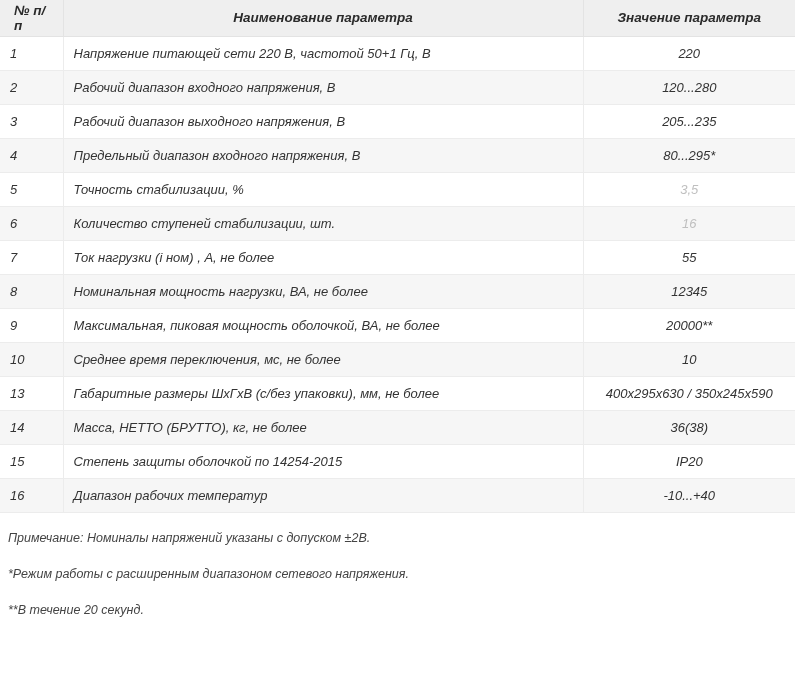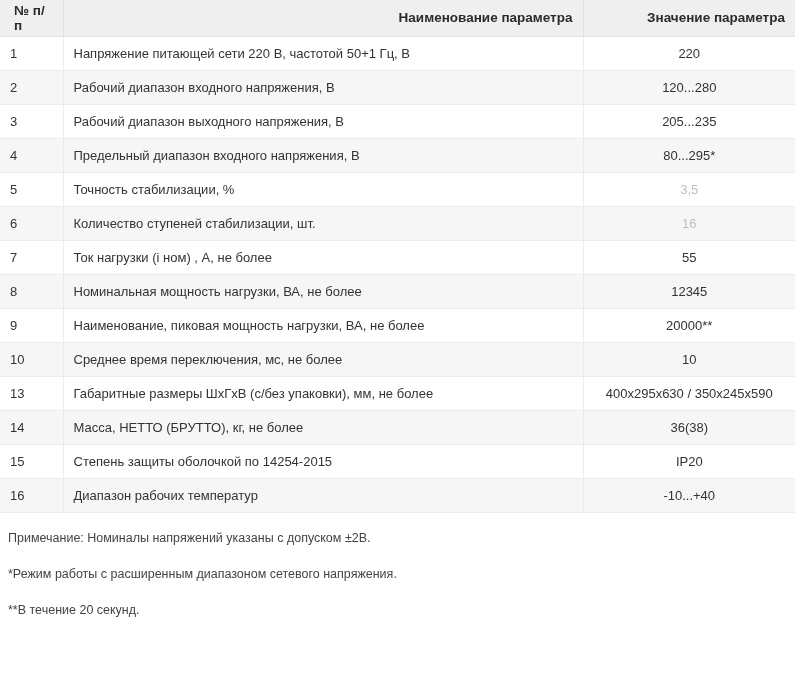--- a/index.html
+++ b/index.html
@@ -15,20 +15,21 @@
     color: #333333;
     -webkit-font-smoothing: antialiased;
     overflow: hidden;
   }
 
   .page {
     width: 795px;
     height: 620px;
     box-sizing: border-box;
     position: relative;
+    font-style: italic;
   }
 
   
   .spec-table {
     width: 795px;
     border-collapse: collapse;
     table-layout: fixed;
     font-size: 13px;
   }
 
@@ -47,21 +48,21 @@
     border-right: 1px solid #e3e3e3;
     vertical-align: middle;
     box-sizing: border-box;
   }
   .spec-table thead th.th-num {
     text-align: left;
     padding-left: 14px;
   }
   .spec-table thead th.th-name,
   .spec-table thead th.th-value {
-    text-align: right;
+    text-align: center;
   }
   .spec-table thead th:last-child { border-right: none; }
 
   .spec-table tbody td {
     height: 34px;
     padding: 0 10px;
     border-bottom: 1px solid #ececec;
     border-right: 1px solid #ececec;
     vertical-align: middle;
     box-sizing: border-box;
@@ -162,21 +163,21 @@
           <td class="cell-name">Ток нагрузки (i ном) , А, не более</td>
           <td class="cell-value">55</td>
         </tr>
         <tr>
           <td class="cell-num">8</td>
           <td class="cell-name">Номинальная мощность нагрузки, ВА, не более</td>
           <td class="cell-value">12345</td>
         </tr>
         <tr>
           <td class="cell-num">9</td>
-          <td class="cell-name">Наименование, пиковая мощность нагрузки, ВА, не более</td>
+          <td class="cell-name">Максимальная, пиковая мощность оболочкой, ВА, не более</td>
           <td class="cell-value">20000**</td>
         </tr>
         <tr>
           <td class="cell-num">10</td>
           <td class="cell-name">Среднее время переключения, мс, не более</td>
           <td class="cell-value">10</td>
         </tr>
         <tr>
           <td class="cell-num">13</td>
           <td class="cell-name">Габаритные размеры ШхГхВ (с/без упаковки), мм, не более</td>

